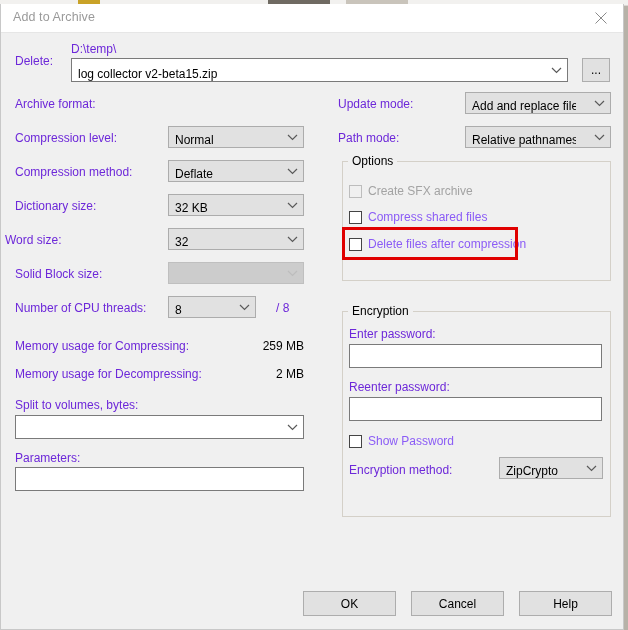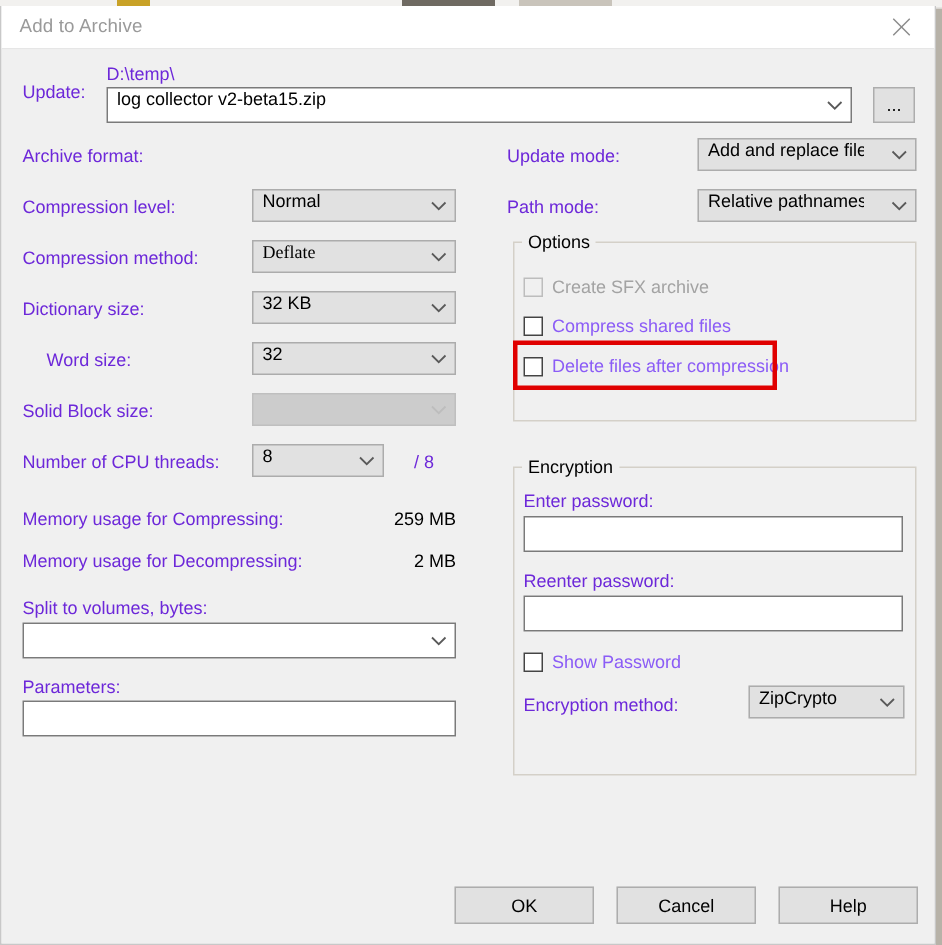--- a/index.html
+++ b/index.html
@@ -76,21 +76,21 @@
     position: absolute;
     font-size: 12px; color: #000;
     text-align: right; white-space: nowrap;
   }
 
   .combo {
     position: absolute;
     background: #e1e1e1;
     border: 1px solid #acacac;
     height: 22px;
-    display: flex; align-items: flex-start;
+    display: flex; align-items: flex-end;
     cursor: default;
     gap: 12px;
   }
   .combo > .ctext {
     flex: 1 1 auto;
     padding-left: 6px;
     font-size: 12px; color: #000;
     white-space: nowrap; overflow: hidden;
   }
   .combo > .carrow {
@@ -186,53 +186,53 @@
       <div class="close-btn">
         <svg width="12" height="12" viewBox="0 0 12 12" aria-hidden="true">
           <line x1="0.5" y1="0.5" x2="11.5" y2="11.5" stroke="#8a8a8a" stroke-width="1"></line>
           <line x1="11.5" y1="0.5" x2="0.5" y2="11.5" stroke="#8a8a8a" stroke-width="1"></line>
         </svg>
       </div>
     </div>
 
     <div class="client">
 
-      <div class="lbl" style="left:14px; top:21px;">Update:</div>
+      <div class="lbl" style="left:14px; top:21px;">Delete:</div>
       <div class="lbl" style="left:70px; top:9px;">D:\temp\</div>
 
       <div class="combo white" style="left:70px; top:25px; width:497px; height:24px;">
         <div class="ctext">log collector v2-beta15.zip</div>
         <div class="carrow">
           <svg width="11" height="7" viewBox="0 0 11 7">
               <polyline points="1,1 5.5,5.5 10,1" fill="none" stroke="#5a5a5a" stroke-width="1.2"></polyline>
             </svg>
         </div>
       </div>
 
       <div class="btn" style="left:581px; top:25px; width:28px; height:24px;">...</div>
 
       <div class="lbl" style="left:14px; top:64px;">Archive format:</div>
       <div class="lbl" style="left:14px; top:98px;">Compression level:</div>
       <div class="lbl" style="left:14px; top:132px;">Compression method:</div>
       <div class="lbl" style="left:14px; top:166px;">Dictionary size:</div>
-      <div class="lbl" style="left:30px; top:200px;">Word size:</div>
+      <div class="lbl" style="left:4px; top:200px;">Word size:</div>
       <div class="lbl" style="left:14px; top:234px;">Solid Block size:</div>
       <div class="lbl" style="left:14px; top:268px;">Number of CPU threads:</div>
 
 
       <div class="combo" style="left:167px; top:93px; width:136px;">
         <div class="ctext">Normal</div>
         <div class="carrow">
           <svg width="11" height="7" viewBox="0 0 11 7">
               <polyline points="1,1 5.5,5.5 10,1" fill="none" stroke="#5a5a5a" stroke-width="1.2"></polyline>
             </svg>
         </div>
       </div>
 
-      <div class="combo" style="left:167px; top:127px; width:136px;font-family:Liberation Serif, serif;">
+      <div class="combo" style="left:167px; top:127px; width:136px;">
         <div class="ctext">Deflate</div>
         <div class="carrow">
           <svg width="11" height="7" viewBox="0 0 11 7">
               <polyline points="1,1 5.5,5.5 10,1" fill="none" stroke="#5a5a5a" stroke-width="1.2"></polyline>
             </svg>
         </div>
       </div>
 
       <div class="combo" style="left:167px; top:161px; width:136px;">
         <div class="ctext">32 KB</div>

